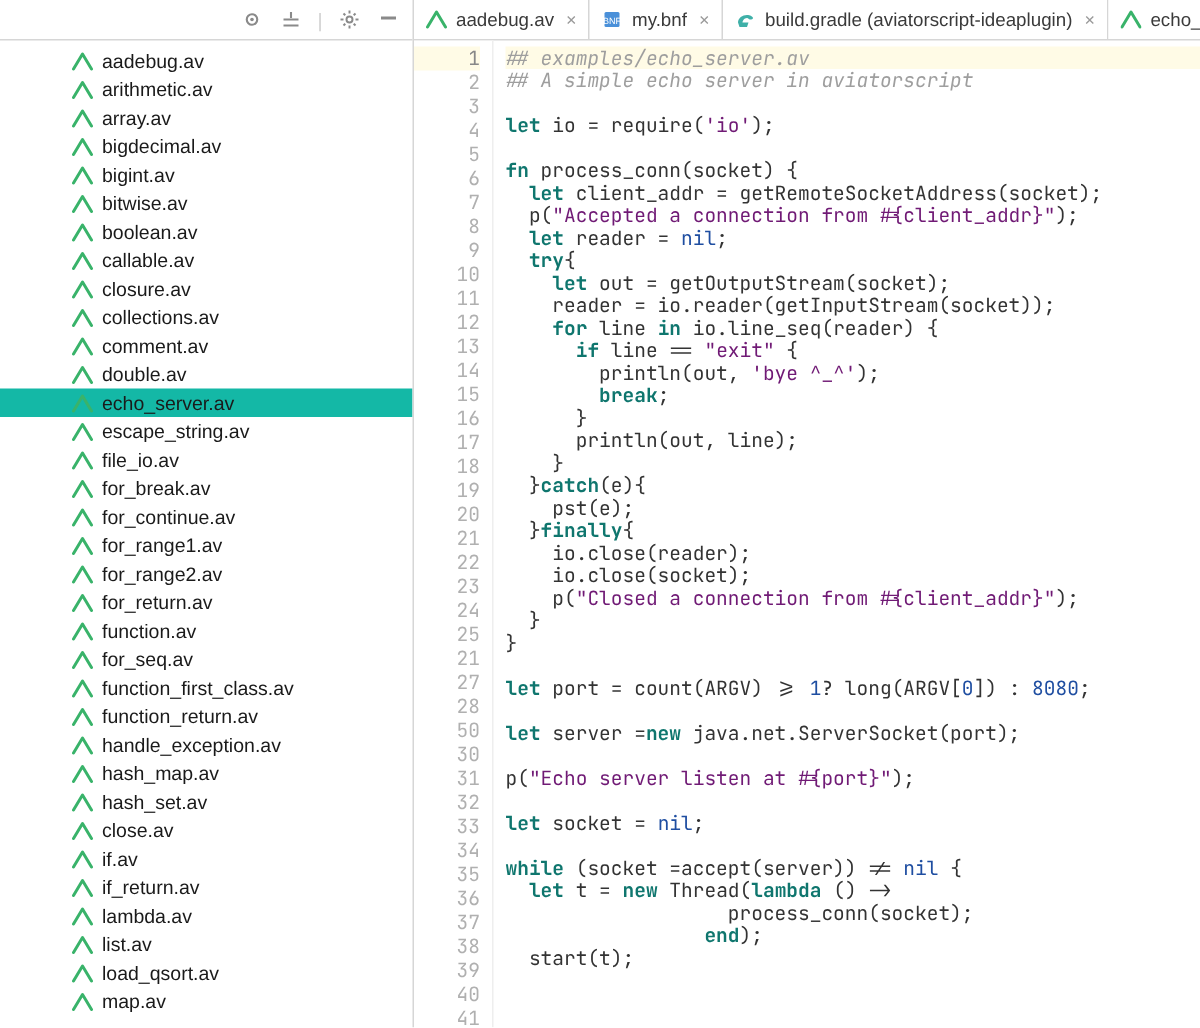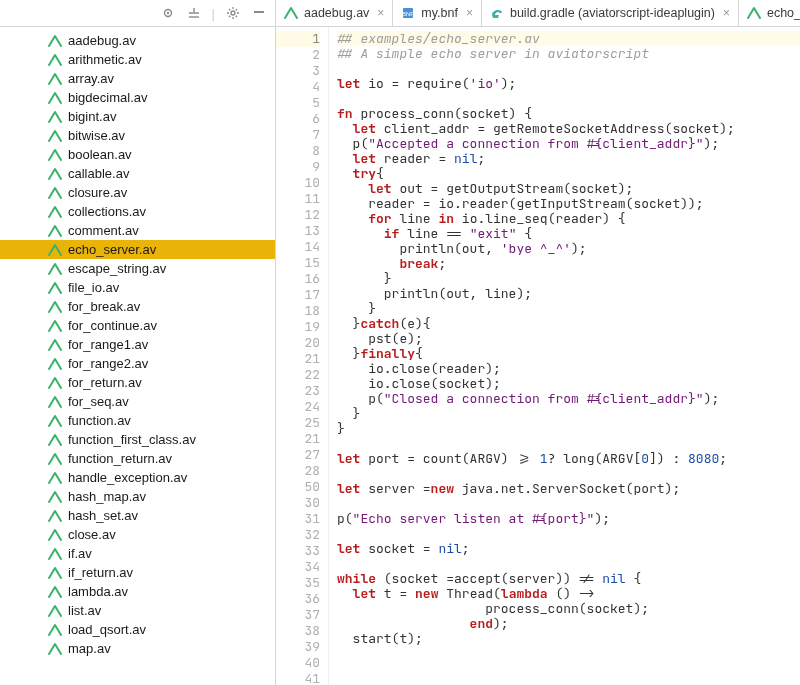--- a/index.html
+++ b/index.html
@@ -3,42 +3,42 @@
 <meta charset="utf-8">
 <style>
   html,body{margin:0;padding:0;height:100%;font-family:"Segoe UI",Arial,sans-serif;font-size:13px;background:#fff;color:#333;}
   .app{display:flex;height:685px;width:800px;overflow:hidden;}
   
   .sidebar{width:275px;border-right:1px solid #d6d6d6;display:flex;flex-direction:column;}
   .sidebar-toolbar{height:26px;border-bottom:1px solid #d6d6d6;display:flex;align-items:center;justify-content:flex-end;gap:10px;padding:0 8px;color:#6e6e6e;}
   .sidebar-toolbar .ico{width:16px;height:16px;display:flex;align-items:center;justify-content:center;}
   .tree{flex:1;overflow:auto;padding:4px 0;}
   .tree-item{display:flex;align-items:center;height:19px;padding:0 0 0 48px;cursor:pointer;white-space:nowrap;}
-  .tree-item.selected{background:#eab308;}
+  .tree-item.selected{background:#14b8a6;}
   .file-ico{width:14px;height:14px;margin-right:6px;display:flex;align-items:center;justify-content:center;}
   .file-ico svg{display:block;}
   .tree-item .fname{color:#1a1a1a;}
   
   .editor{flex:1;display:flex;flex-direction:column;min-width:0;}
   .tabs{height:26px;border-bottom:1px solid #d6d6d6;display:flex;align-items:stretch;overflow:hidden;}
   .tab{display:flex;align-items:center;padding:0 8px;gap:6px;border-right:1px solid #d6d6d6;font-size:12.5px;color:#3a3a3a;cursor:pointer;white-space:nowrap;}
   .tab .close{color:#9a9a9a;font-size:12px;margin-left:2px;}
   .tab .tico{width:14px;height:14px;display:flex;align-items:center;justify-content:center;}
   .tab.active{background:#fff;}
   
   .code-area{flex:1;display:flex;overflow:hidden;font-family:"JetBrains Mono",Menlo,Consolas,monospace;font-size:13px;line-height:16px;}
   .gutter{width:44px;text-align:right;color:#b0b0b0;padding:4px 8px 4px 0;user-select:none;background:#fff;border-right:1px solid #eee;}
   .gutter .ln{height:16px;}
   .gutter .ln.hl{background:#fffbe6;color:#888;}
   .code{flex:1;padding:4px 0 4px 8px;white-space:pre;overflow:hidden;}
   .code .line{height:15px;}
   .code .line.hl{background:#fffbe6;}
   
   .c   {color:#9e9e9e;font-style:italic;}     
-  .kw  {color:#b91c1c;font-weight:600;}        
+  .kw  {color:#0f766e;font-weight:600;}        
   .kw2 {color:#1f4ea1;}
   .str {color:#701a75;}
   .id  {color:#333;}
 </style>
 </head>
 <body>
 
 <div class="app">
 
   <div class="sidebar">
@@ -159,20 +159,28 @@
           <span class="fname">collections.av</span>
         </div>
         <div class="tree-item">
           <span class="file-ico">
             <svg width="14" height="14" viewBox="0 0 14 14">
               <path d="M1 12 L7 2 L13 12" fill="none" stroke="#39b36a" stroke-width="2" stroke-linejoin="round" stroke-linecap="round"></path>
             </svg>
           </span>
           <span class="fname">comment.av</span>
         </div>
+        <div class="tree-item">
+          <span class="file-ico">
+            <svg width="14" height="14" viewBox="0 0 14 14">
+              <path d="M1 12 L7 2 L13 12" fill="none" stroke="#39b36a" stroke-width="2" stroke-linejoin="round" stroke-linecap="round"></path>
+            </svg>
+          </span>
+          <span class="fname">double.av</span>
+        </div>
         <div class="tree-item selected">
           <span class="file-ico">
             <svg width="14" height="14" viewBox="0 0 14 14">
               <path d="M1 12 L7 2 L13 12" fill="none" stroke="#39b36a" stroke-width="2" stroke-linejoin="round" stroke-linecap="round"></path>
             </svg>
           </span>
           <span class="fname">echo_server.av</span>
         </div>
         <div class="tree-item">
           <span class="file-ico">
@@ -229,29 +237,29 @@
             </svg>
           </span>
           <span class="fname">for_return.av</span>
         </div>
         <div class="tree-item">
           <span class="file-ico">
             <svg width="14" height="14" viewBox="0 0 14 14">
               <path d="M1 12 L7 2 L13 12" fill="none" stroke="#39b36a" stroke-width="2" stroke-linejoin="round" stroke-linecap="round"></path>
             </svg>
           </span>
+          <span class="fname">function.av</span>
+        </div>
+        <div class="tree-item">
+          <span class="file-ico">
+            <svg width="14" height="14" viewBox="0 0 14 14">
+              <path d="M1 12 L7 2 L13 12" fill="none" stroke="#39b36a" stroke-width="2" stroke-linejoin="round" stroke-linecap="round"></path>
+            </svg>
+          </span>
           <span class="fname">for_seq.av</span>
-        </div>
-        <div class="tree-item">
-          <span class="file-ico">
-            <svg width="14" height="14" viewBox="0 0 14 14">
-              <path d="M1 12 L7 2 L13 12" fill="none" stroke="#39b36a" stroke-width="2" stroke-linejoin="round" stroke-linecap="round"></path>
-            </svg>
-          </span>
-          <span class="fname">function.av</span>
         </div>
         <div class="tree-item">
           <span class="file-ico">
             <svg width="14" height="14" viewBox="0 0 14 14">
               <path d="M1 12 L7 2 L13 12" fill="none" stroke="#39b36a" stroke-width="2" stroke-linejoin="round" stroke-linecap="round"></path>
             </svg>
           </span>
           <span class="fname">function_first_class.av</span>
         </div>
         <div class="tree-item">

